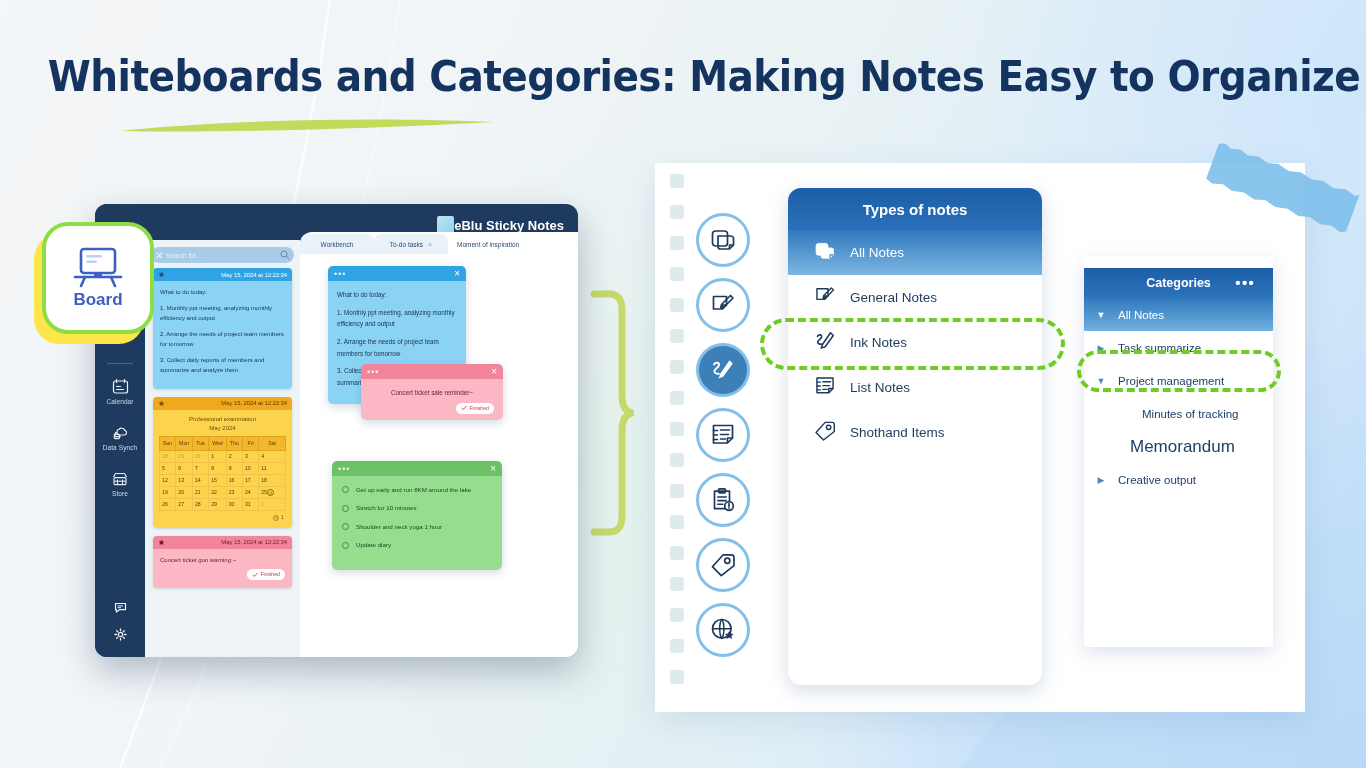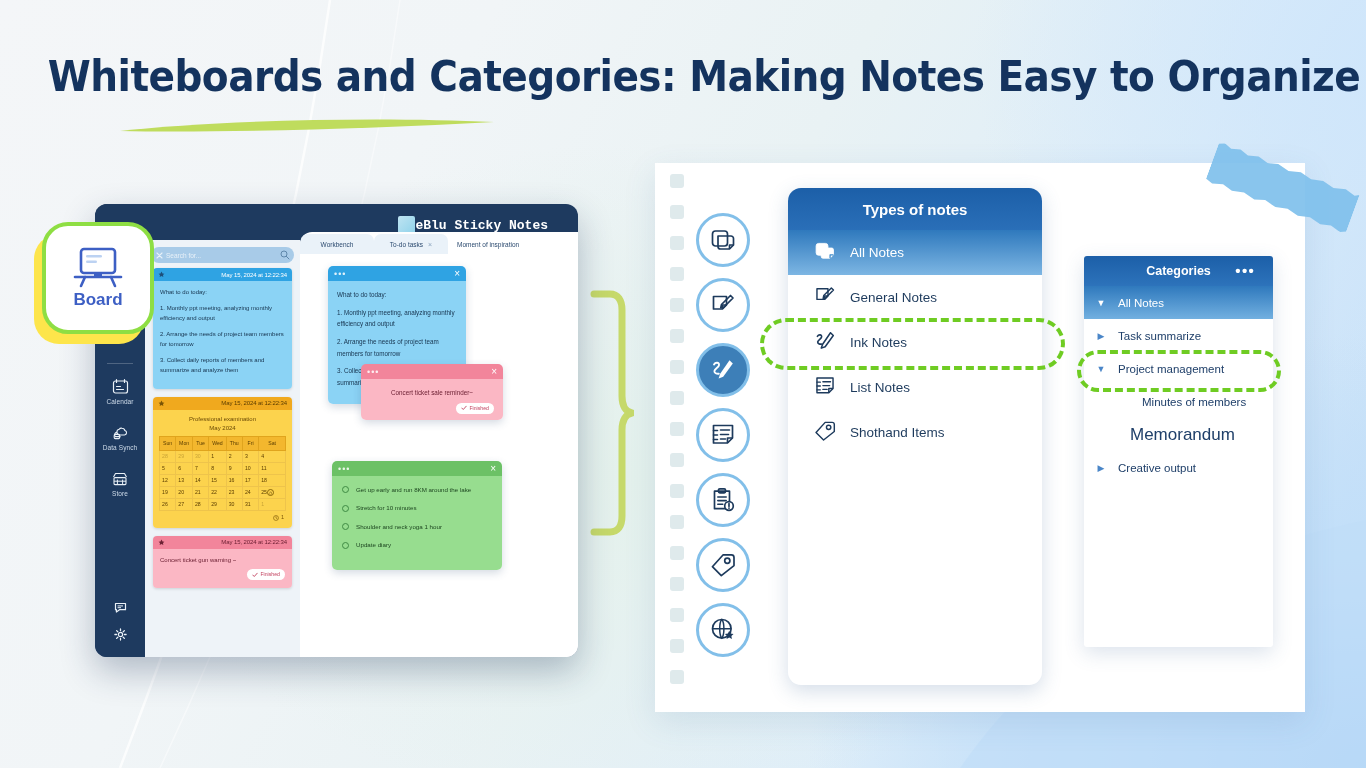--- a/index.html
+++ b/index.html
@@ -40,23 +40,23 @@
   .board-badge .lbl { font-size: 17px; font-weight: bold; color: #3d5fc4; }
 
   
   .app-window {
     position: absolute; left: 95px; top: 204px; width: 483px; height: 453px;
     background: #1e3a5f; border-radius: 12px; z-index: 30;
     box-shadow: 0 14px 34px rgba(25,50,85,.30);
     overflow: hidden;
   }
   .app-brand {
-    position: absolute; right: 30px; top: 12px;
+    position: absolute; right: 14px; top: 12px;
     display: flex; align-items: center; 
-    color: #ffffff; font-size: 13px; font-weight: bold; font-family: Liberation Mono, monospace;
+    color: #ffffff; font-size: 13px; font-weight: bold;
   }
   .brand-sq {
     width: 17px; height: 18px; border-radius: 2px;
     background: linear-gradient(135deg,#bfe4f2 0%, #8fd2ea 100%);
   }
 
   
   .app-side {
     position: absolute; left: 0; top: 0; width: 50px; height: 453px;
     background: #1e3a5f; display: flex; flex-direction: column; align-items: center;
@@ -188,21 +188,21 @@
 
   
   .cat-card {
     position: absolute; left: 1084px; top: 256px; width: 189px; height: 391px;
     background: #fff; border-radius: 3px; z-index: 27;
     box-shadow: 0 6px 20px rgba(60,100,150,.18); overflow: hidden;
   }
   .cat-head {
     height: 30px; background: linear-gradient(180deg,#1c5fa8 0%, #2d73bb 100%);
     color: #fff; font-size: 12.5px; font-weight: bold;
-    display: flex; align-items: center; justify-content: center; position: relative;
+    display: flex; align-items: center; justify-content: center; position: relative; margin-top: 12px;
   }
   .cat-head .dots { position: absolute; right: 18px; font-size: 15px; letter-spacing: 1.3px; line-height: 0; }
   .cat-row { height: 33px; display: flex; align-items: center; font-size: 11.5px; color: #20406a; }
   .cat-row .tri { width: 34px; text-align: center; font-size: 9px; color: #4a86c8; }
   .cat-row.sel { background: linear-gradient(180deg,#2f79bd 0%, #72b0e0 100%); color: #fff; }
   .cat-row.sel .tri { color: #fff; }
   .cat-row.child { padding-left: 58px; font-size: 11.5px; }
   .cat-row.child2 { padding-left: 46px; font-size: 17px; }
 
   
@@ -643,21 +643,21 @@
   </div>
   <div class="cat-row">
     <span class="tri">▶</span>
     <span>Task summarize</span>
   </div>
   <div class="cat-row">
     <span class="tri">▼</span>
     <span>Project management</span>
   </div>
   <div class="cat-row child">
-    <span>Minutes of members</span>
+    <span>Minutes of tracking</span>
   </div>
   <div class="cat-row child2">
     <span>Memorandum</span>
   </div>
   <div class="cat-row">
     <span class="tri">▶</span>
     <span>Creative output</span>
   </div>
 </div>
 

